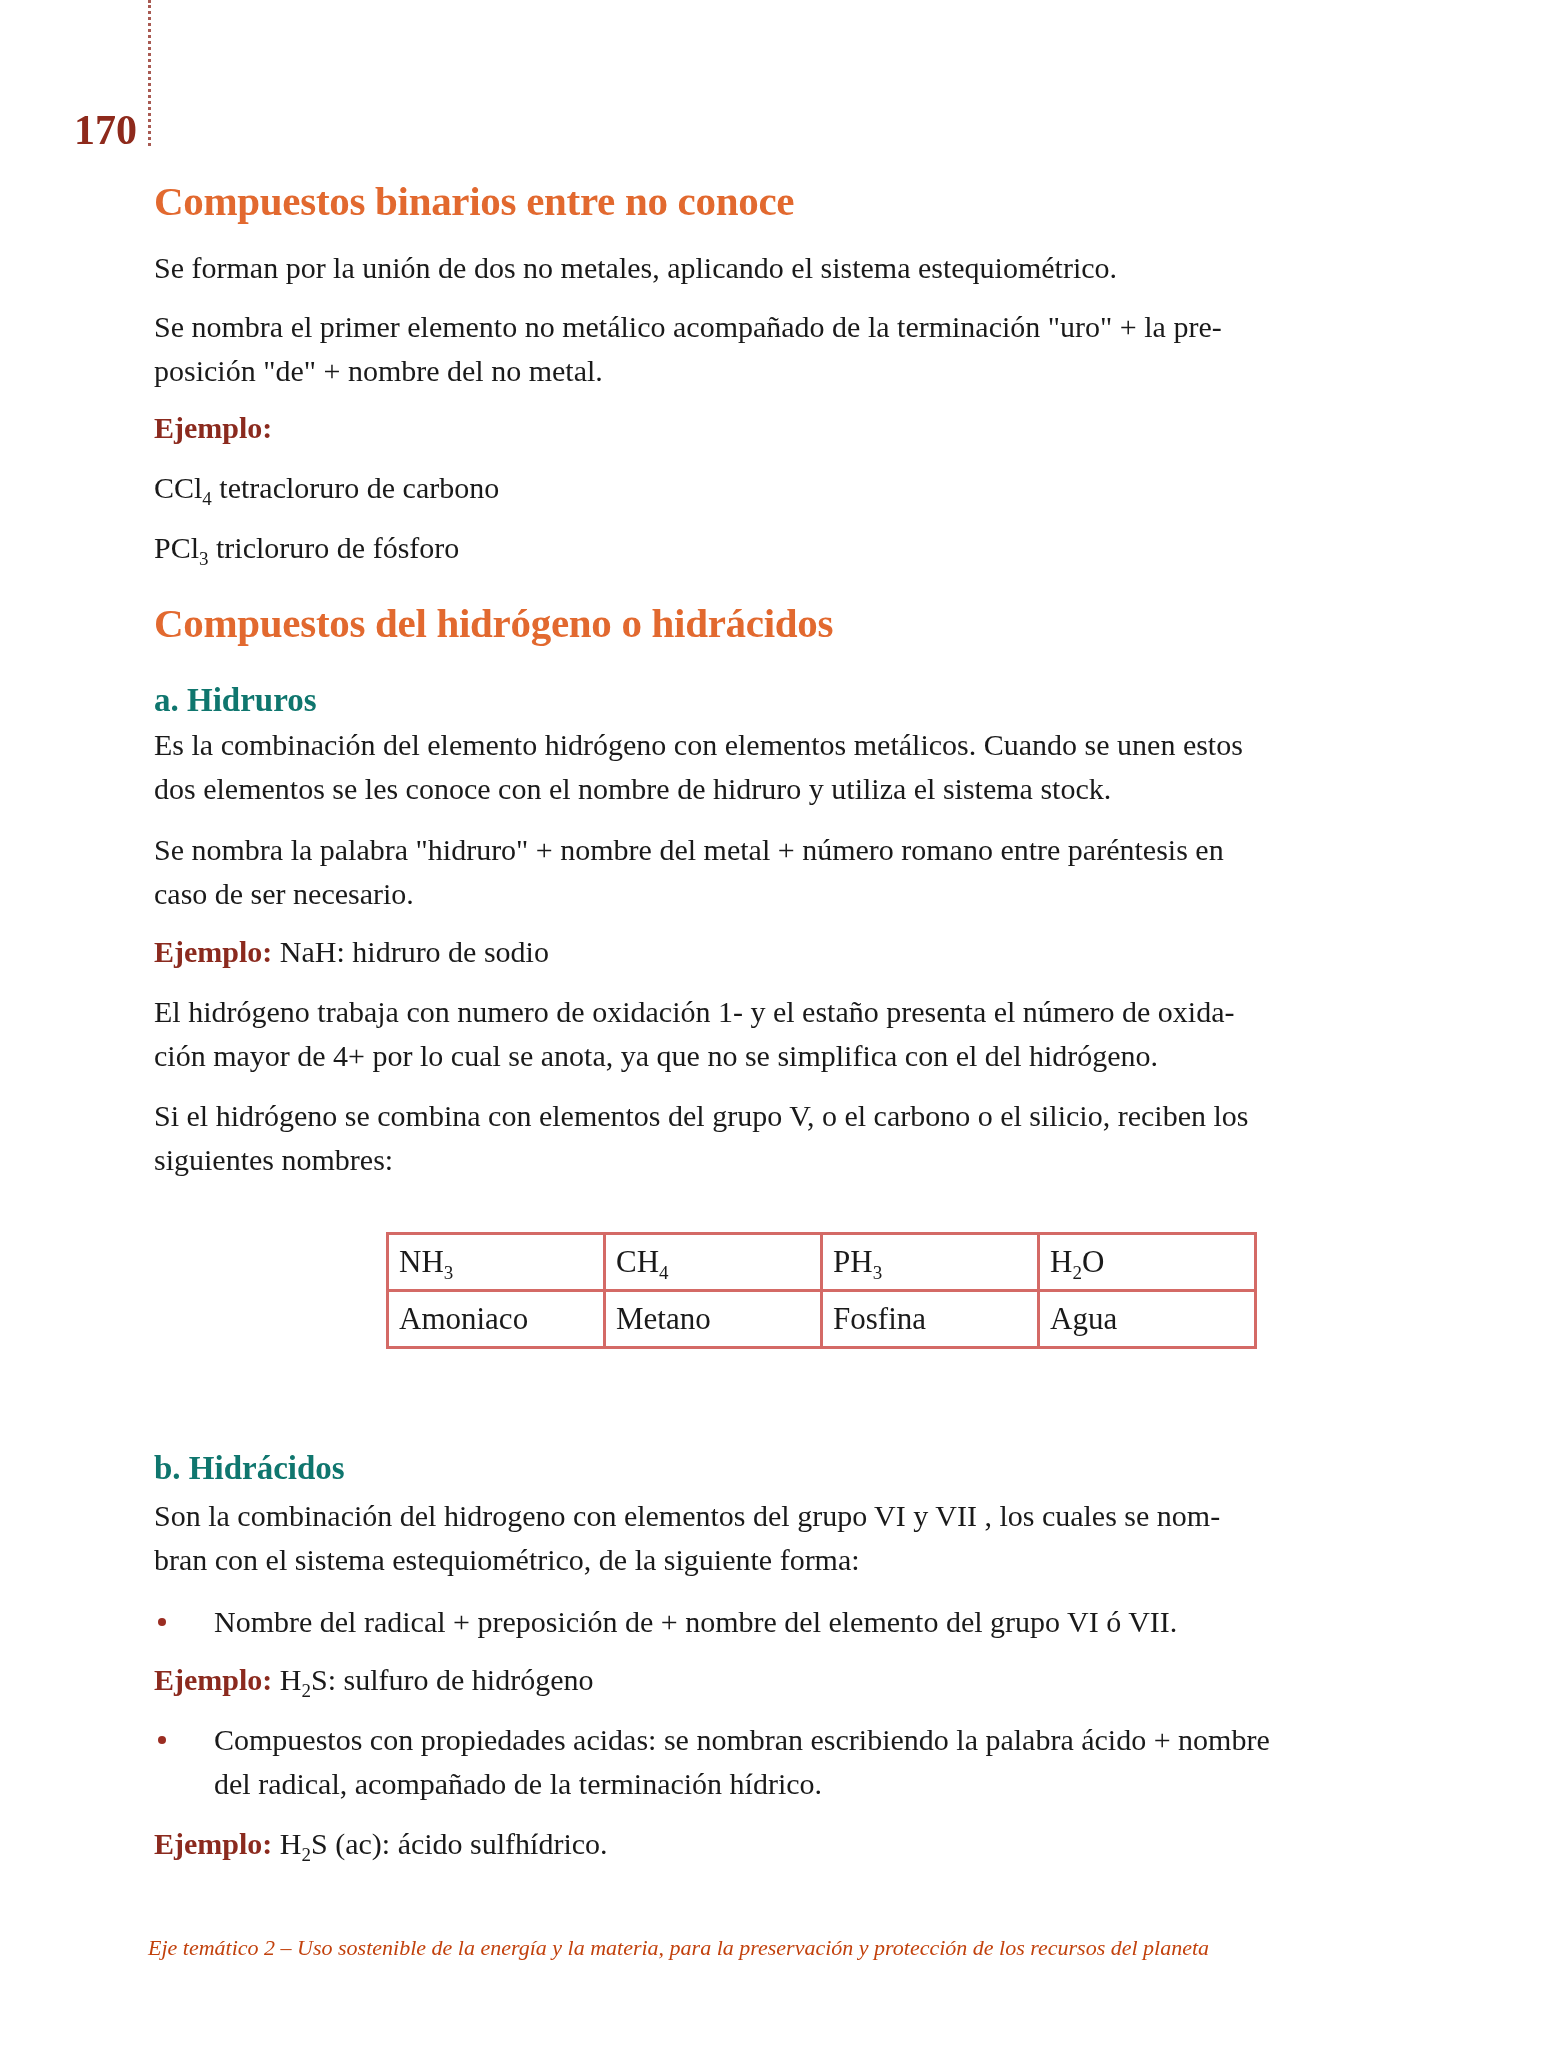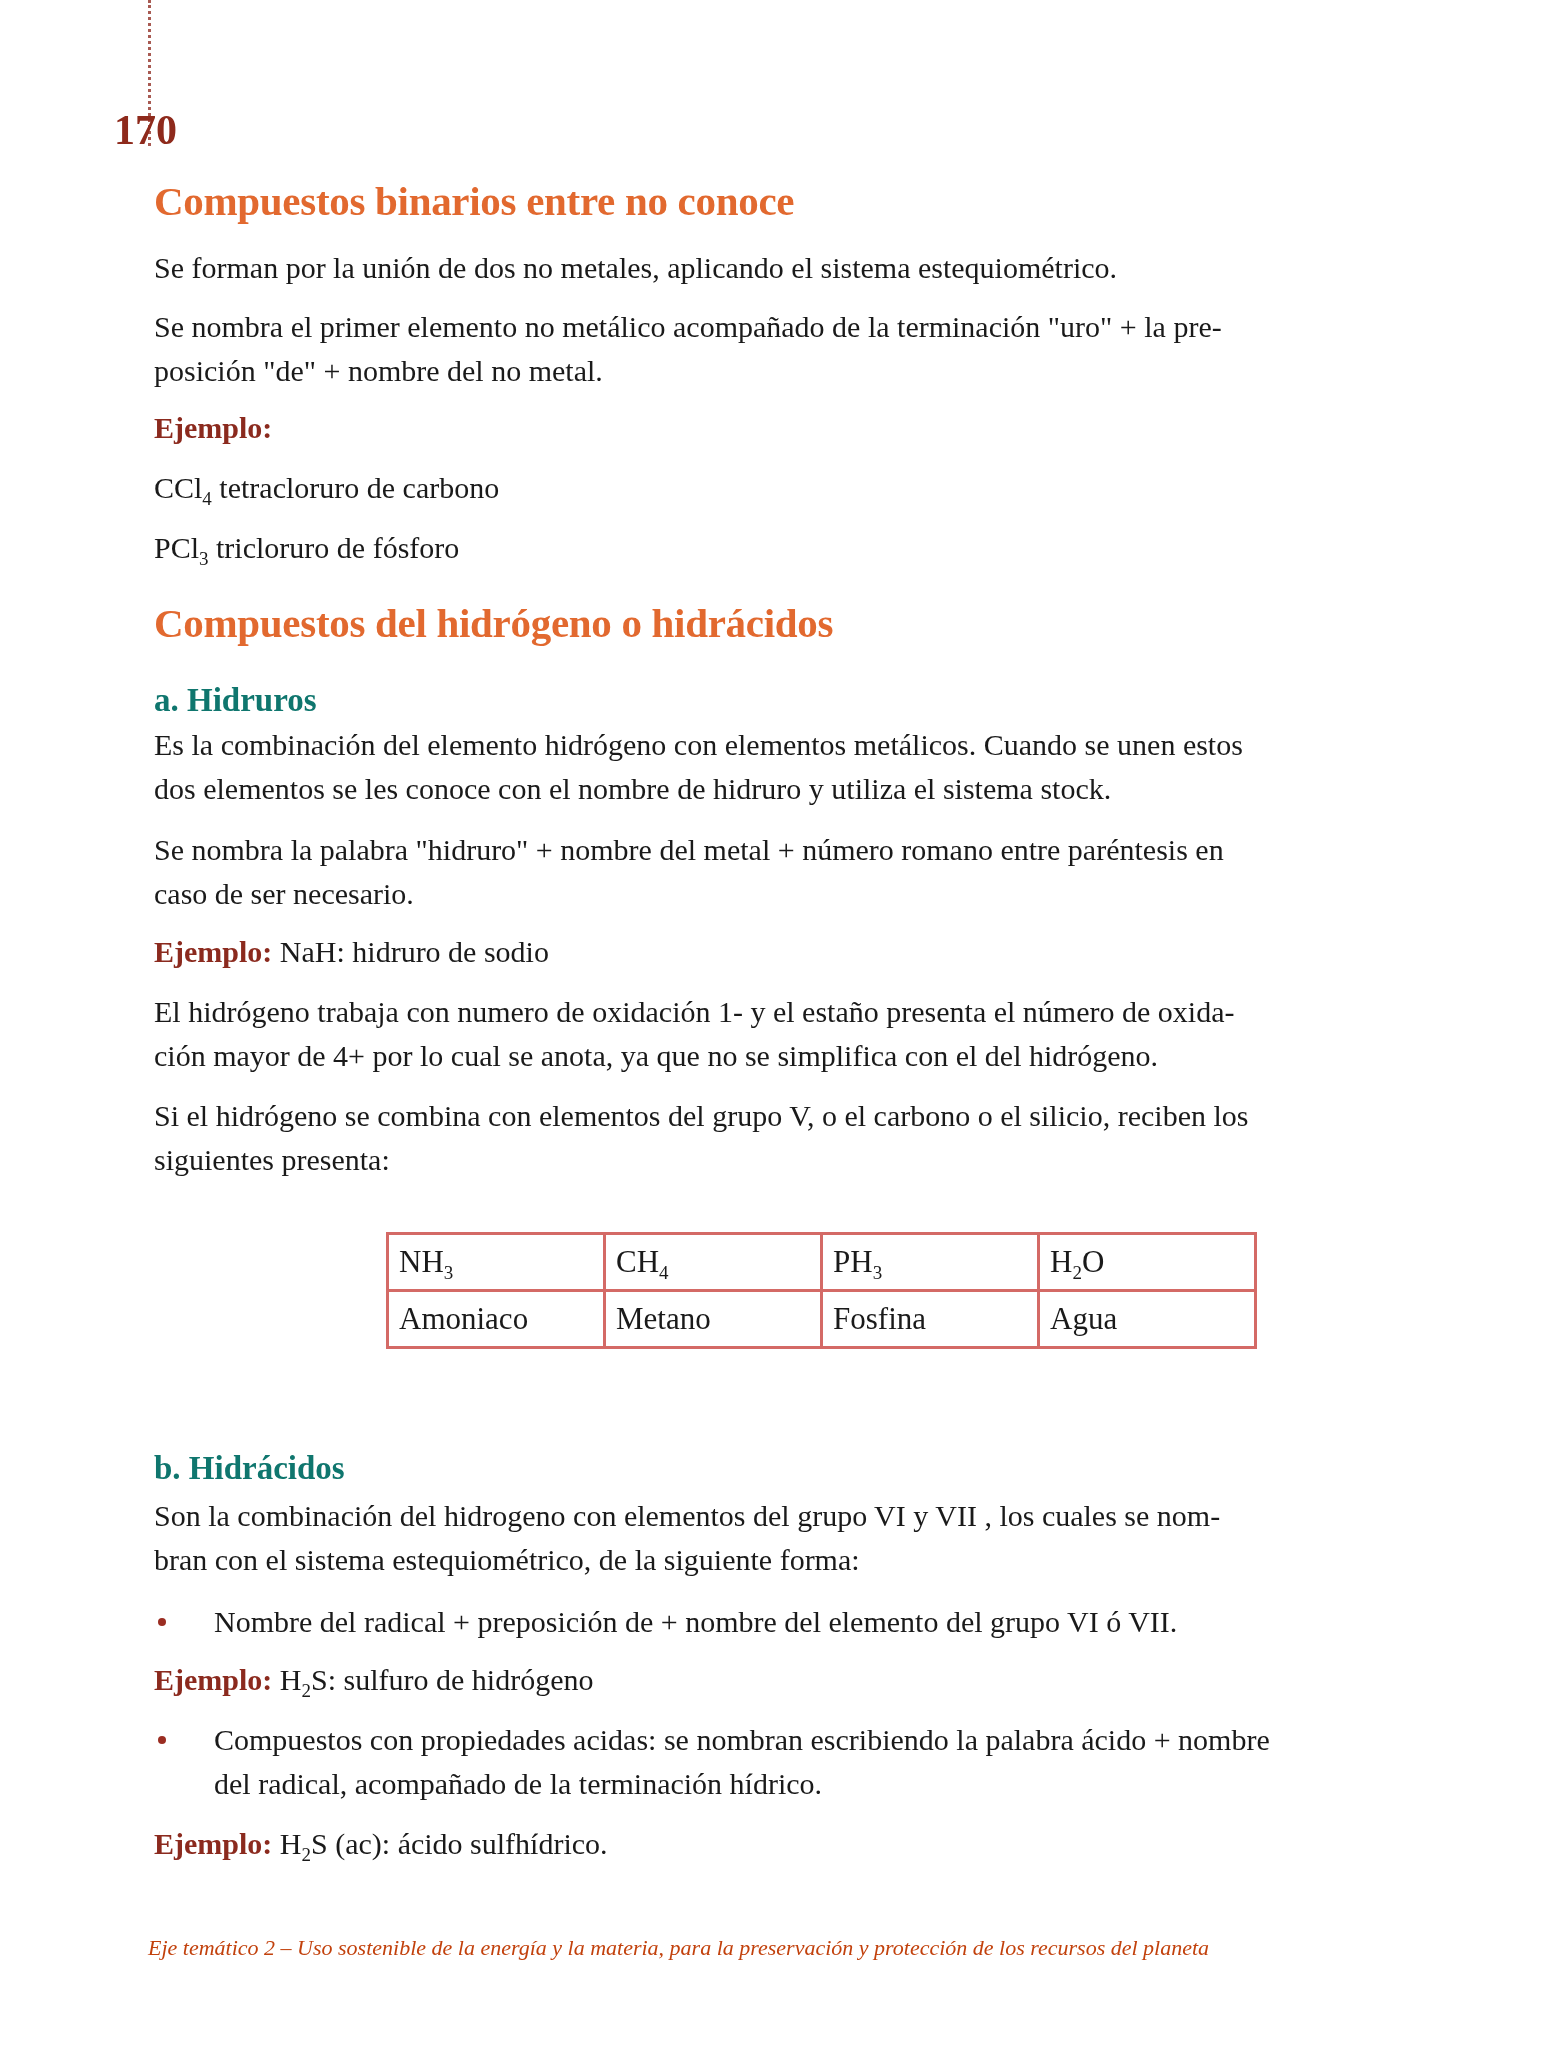--- a/index.html
+++ b/index.html
@@ -1,21 +1,21 @@
 <!DOCTYPE html>
 <html><head>
 <meta charset="utf-8">
 <style>
   html, body { margin: 0; padding: 0; background: #ffffff; }
   body { width: 1564px; height: 2048px; position: relative; overflow: hidden;
          font-family: "Liberation Serif", "DejaVu Serif", serif; color: #1a1a1a; }
   .abs { position: absolute; white-space: nowrap; }
   .dotline { position: absolute; left: 148px; top: 0; width: 0; height: 146px;
              border-left: 3px dotted #a85a52; }
-  .pagenum { left: 74px; top: 106px; font-size: 42px; font-weight: bold; color: #8e2a1c; line-height: 48px; margin-left: 40px; }
+  .pagenum { left: 74px; top: 106px; font-size: 42px; font-weight: bold; color: #8e2a1c; line-height: 48px; }
   .h1 { left: 154px; font-size: 41px; font-weight: bold; color: #e2692f; line-height: 50px; letter-spacing: -0.3px; }
   .h2 { left: 154px; font-size: 33px; font-weight: bold; color: #0f766e; line-height: 40px; }
   .p { left: 154px; font-size: 30px; line-height: 44px; color: #1a1a1a; }
   .ex { color: #8b2a1e; font-weight: bold; }
   sub { font-size: 19px; vertical-align: -7px; line-height: 0; }
   .bullet-dot { position: absolute; left: 158px; width: 8px; height: 8px; border-radius: 50%; background: #9b2d22; }
   .bp { left: 190px; font-size: 30px; line-height: 44px; margin-left: 24px; }
   table.chem { position: absolute; left: 386px; top: 1232px; border-collapse: collapse;
                font-size: 31px; border-radius: 12px; }
   table.chem td { border: 3px solid #d46a66; width: 204px; height: 54px; padding: 0 0 0 10px;
@@ -39,21 +39,21 @@
 <div class="abs h1" style="top:598px">Compuestos del hidrógeno o hidrácidos</div>
 <div class="abs h2" style="top:680px">a. Hidruros</div>
 <div class="abs p" style="top:723px">Es la combinación del elemento hidrógeno con elementos metálicos. Cuando se unen estos</div>
 <div class="abs p" style="top:767px">dos elementos se les conoce con el nombre de hidruro y utiliza el sistema stock.</div>
 <div class="abs p" style="top:828px">Se nombra la palabra "hidruro" + nombre del metal + número romano entre paréntesis en</div>
 <div class="abs p" style="top:872px">caso de ser necesario.</div>
 <div class="abs p" style="top:930px"><span class="ex">Ejemplo:</span><span> NaH: hidruro de sodio</span></div>
 <div class="abs p" style="top:990px">El hidrógeno trabaja con numero de oxidación 1- y el estaño presenta el número de oxida-</div>
 <div class="abs p" style="top:1034px">ción mayor de 4+ por lo cual se anota, ya que no se simplifica con el del hidrógeno.</div>
 <div class="abs p" style="top:1094px">Si el hidrógeno se combina con elementos del grupo V, o el carbono o el silicio, reciben los</div>
-<div class="abs p" style="top:1138px">siguientes presenta:</div>
+<div class="abs p" style="top:1138px">siguientes nombres:</div>
 
 <table class="chem">
   <tbody>
       <tr>
     <td><span>NH</span><sub>3</sub><span></span></td>
     <td><span>CH</span><sub>4</sub><span></span></td>
     <td><span>PH</span><sub>3</sub><span></span></td>
     <td><span>H</span><sub>2</sub><span>O</span></td>
   </tr>
   <tr>

